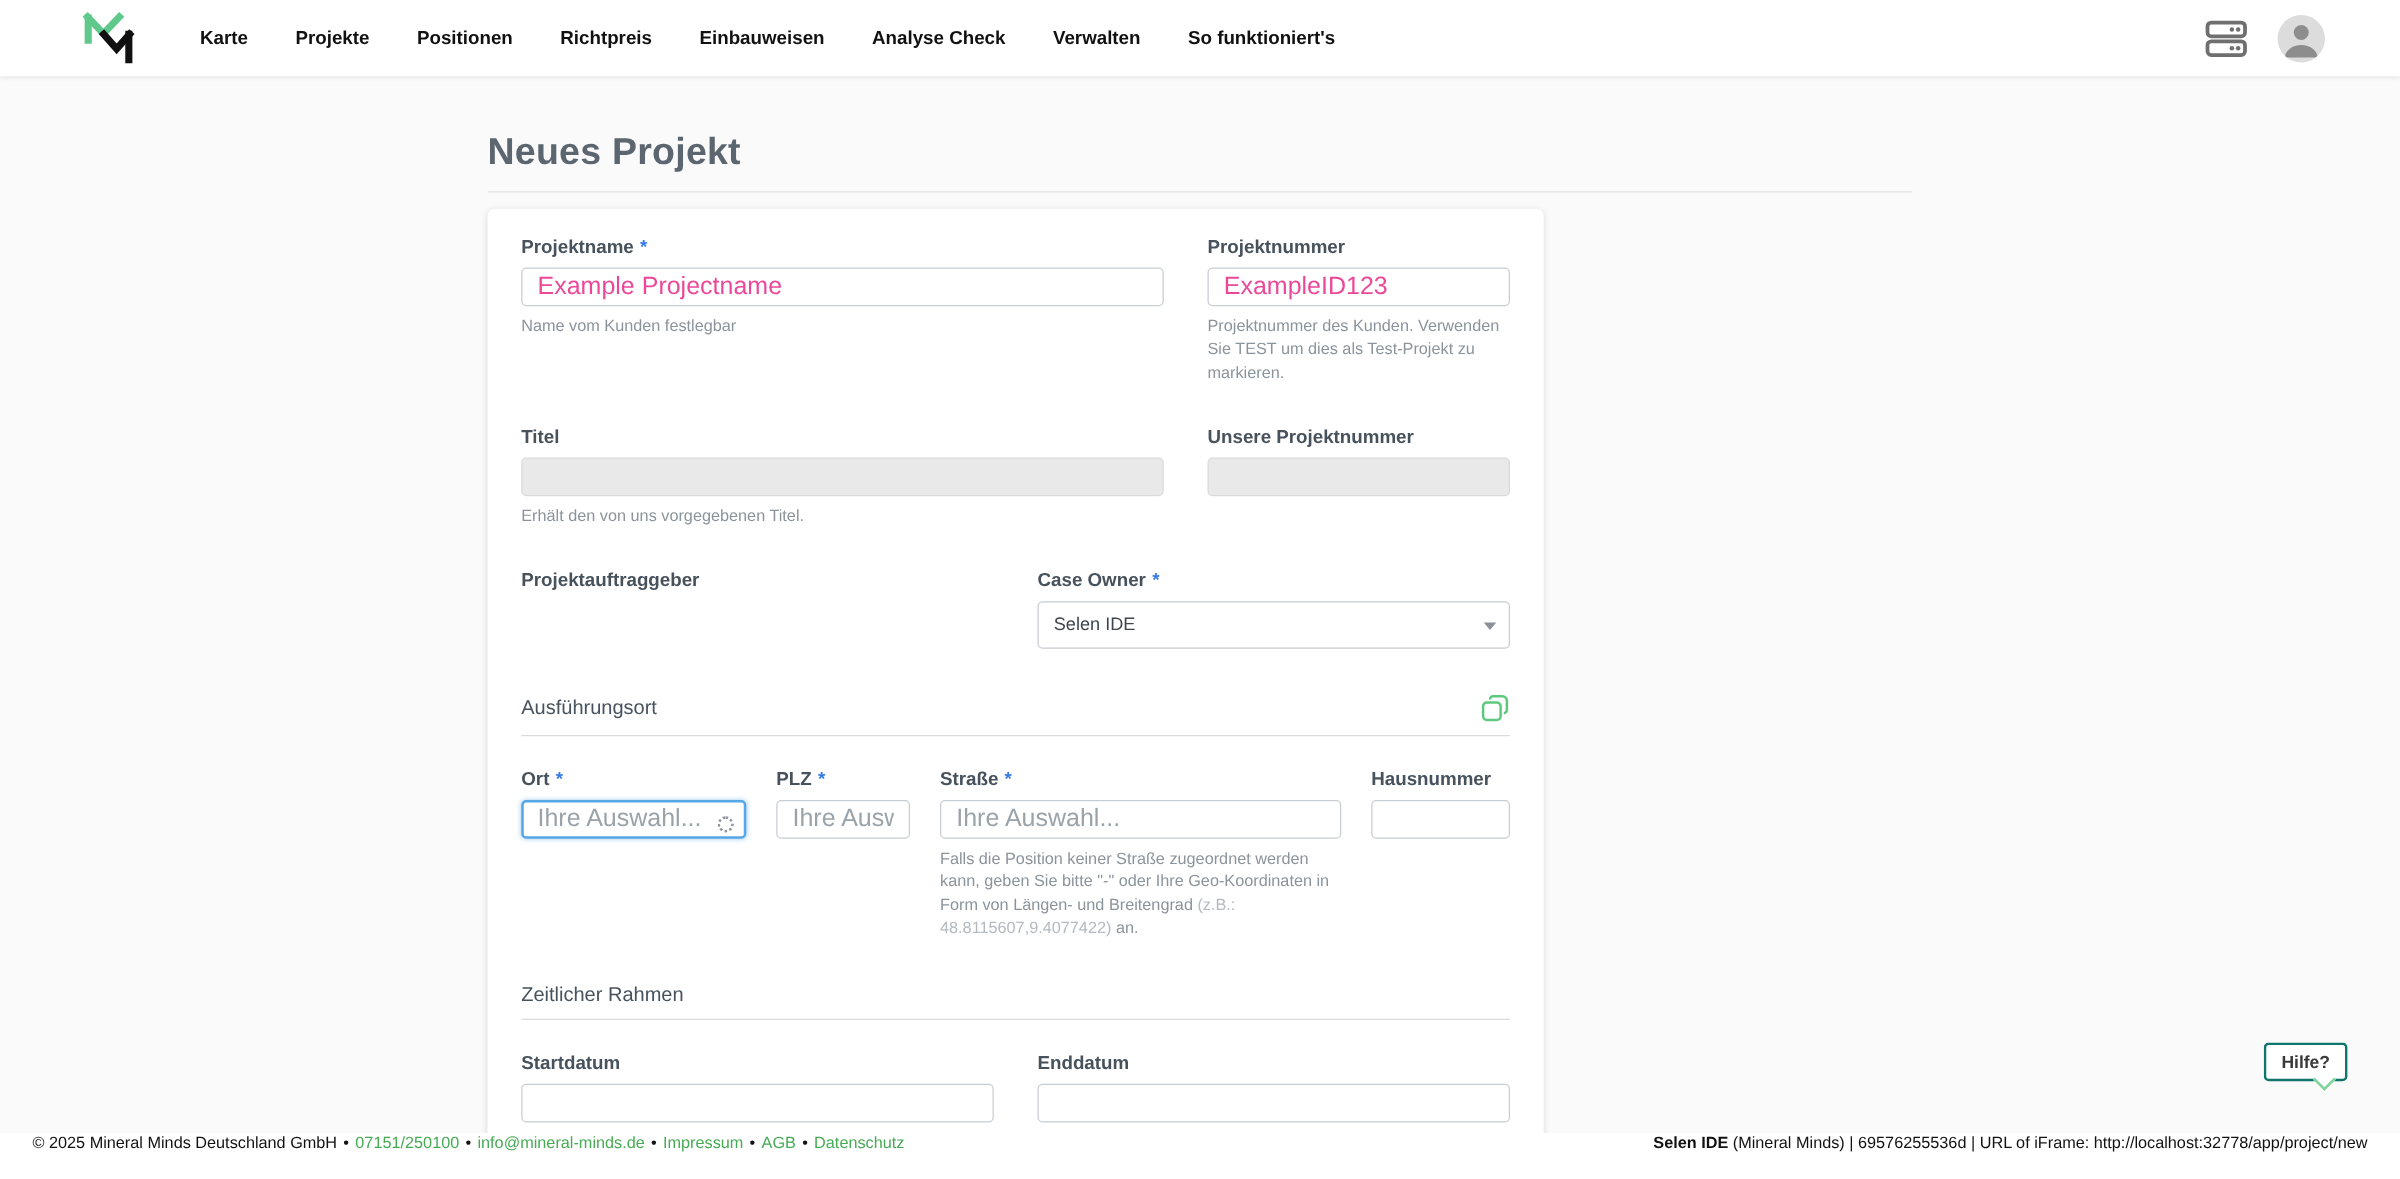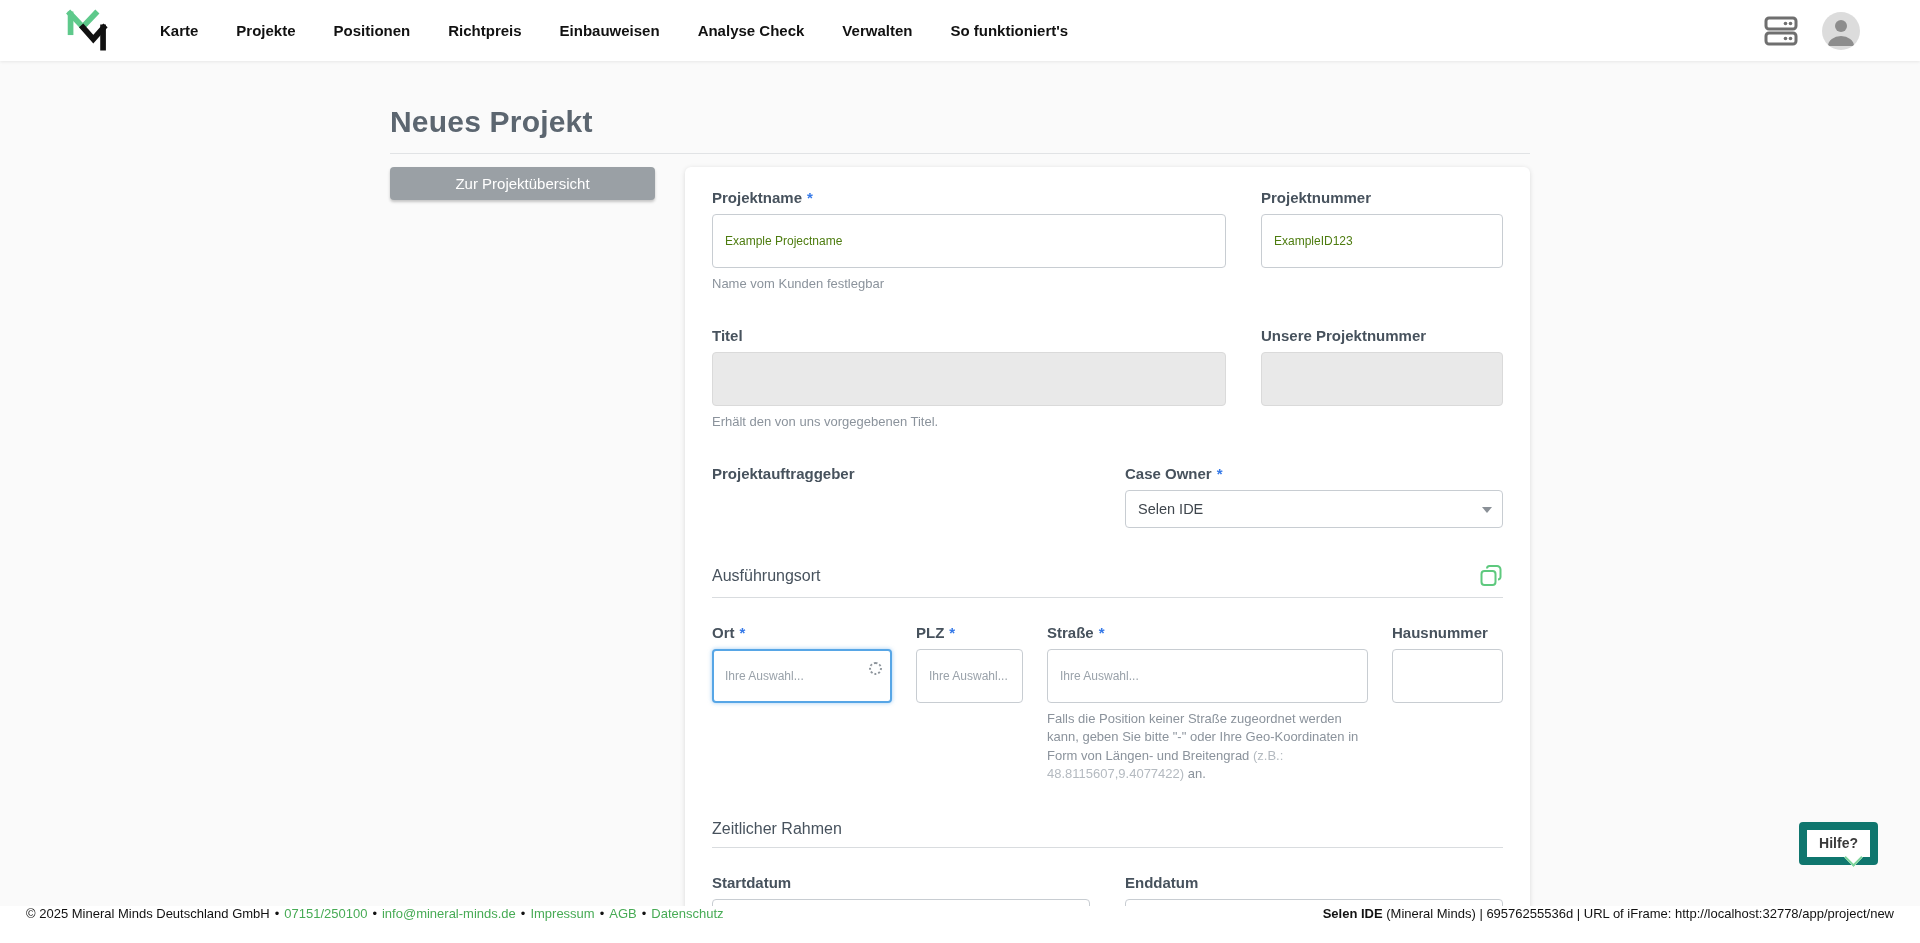--- a/index.html
+++ b/index.html
@@ -51,22 +51,22 @@
   .grid-row { display:grid; justify-content:space-between; }
   .row-1 { grid-template-columns:514px 242px; margin-bottom:34px; }
   .row-2 { grid-template-columns:514px 242px; margin-bottom:33px; }
   .row-eq { grid-template-columns:378px 378px; margin-bottom:36px; }
   .row-addr { grid-template-columns:180px 107px 321px 111px; margin-bottom:36px; }
   .field-label {
     display:flex; gap:5px; font-size:15px; font-weight:700; color:#47525d; margin-bottom:8px;
   }
   .req { color:#3579e8; font-weight:700; }
   .tfield {
-    width:100%; height:54px; border:1px solid #c8cdd2; border-radius:4px;
-    padding:0 12px; font-size:12px; color:#4d7c0f; background:#fff;
+    width:100%; height:31px; border:1px solid #c8cdd2; border-radius:4px;
+    padding:0 12px; font-size:20px; color:#ec4899; background:#fff;
     font-family:"Liberation Sans", sans-serif; outline:none;
   }
   .tfield::placeholder { color:#9aa2aa; }
   .tfield:disabled, .tfield.disabled { background:#e9e9e9; border-color:#dadada; }
   .hint { font-size:13px; color:#8b939c; margin-top:7px; line-height:1.42; }
   .hint .light { color:#b4bac0; }
   .select-box {
     position:relative; height:38px; border:1px solid #c8cdd2; border-radius:4px;
     background:#fff; display:flex; align-items:center; padding:0 28px 0 12px;
     font-size:14.5px; color:#3f464d; cursor:pointer;
@@ -87,21 +87,21 @@
     animation:spin 1.1s linear infinite;
   }
   @keyframes spin { to { transform:rotate(360deg); } }
   .section-head { display:flex; align-items:center; margin-bottom:0; }
   .section-title { font-size:16px; font-weight:400; color:#47525d; }
   .copy-icon { margin-left:auto; width:24px; height:24px; cursor:pointer; }
   .section-divider { height:1px; background:#d9dcdf; margin:9px 0 26px; }
   
   .help-btn {
     position:fixed; right:42px; bottom:78px; z-index:20;
-    background:#ffffff; border:8px solid #0f766e; border-radius:4px;
+    background:#ffffff; border:2px solid #0f766e; border-radius:4px;
     padding:5px 12px 6px; font-size:14px; font-weight:600; color:#3a3a3a; cursor:pointer;
   }
   .help-btn::after {
     content:""; position:absolute; right:10px; bottom:-7px;
     width:11px; height:11px; background:#ffffff;
     border-right:2px solid #7dd49b; border-bottom:2px solid #7dd49b;
     transform:rotate(45deg);
   }
   
   .footer {
@@ -150,40 +150,38 @@
       </svg>
     </div>
   </div>
 </header>
 
 <main class="content">
   <h1 class="page-title">Neues Projekt</h1>
   <div class="title-divider"></div>
 
   <div class="layout-row">
-    <div class="left-col">
-      <button class="btn-gray">Zur Projektübersicht</button>
-    </div>
 
     <section class="card">
 
       <div class="grid-row row-1">
         <div>
           <div class="field-label">
             <span>Projektname</span>
             <span class="req">*</span>
           </div>
           <input class="tfield" type="text" value="Example Projectname" style="">
           <div class="hint">Name vom Kunden festlegbar</div>
         </div>
         <div>
           <div class="field-label">
             <span>Projektnummer</span>
           </div>
           <input class="tfield" type="text" value="ExampleID123" style="">
+          <div class="hint">Projektnummer des Kunden. Verwenden Sie TEST um dies als Test-Projekt zu markieren.</div>
         </div>
       </div>
 
       <div class="grid-row row-2">
         <div>
           <div class="field-label">
             <span>Titel</span>
           </div>
           <input class="tfield" type="text" disabled="" style="">
           <div class="hint">Erhält den von uns vorgegebenen Titel.</div>

